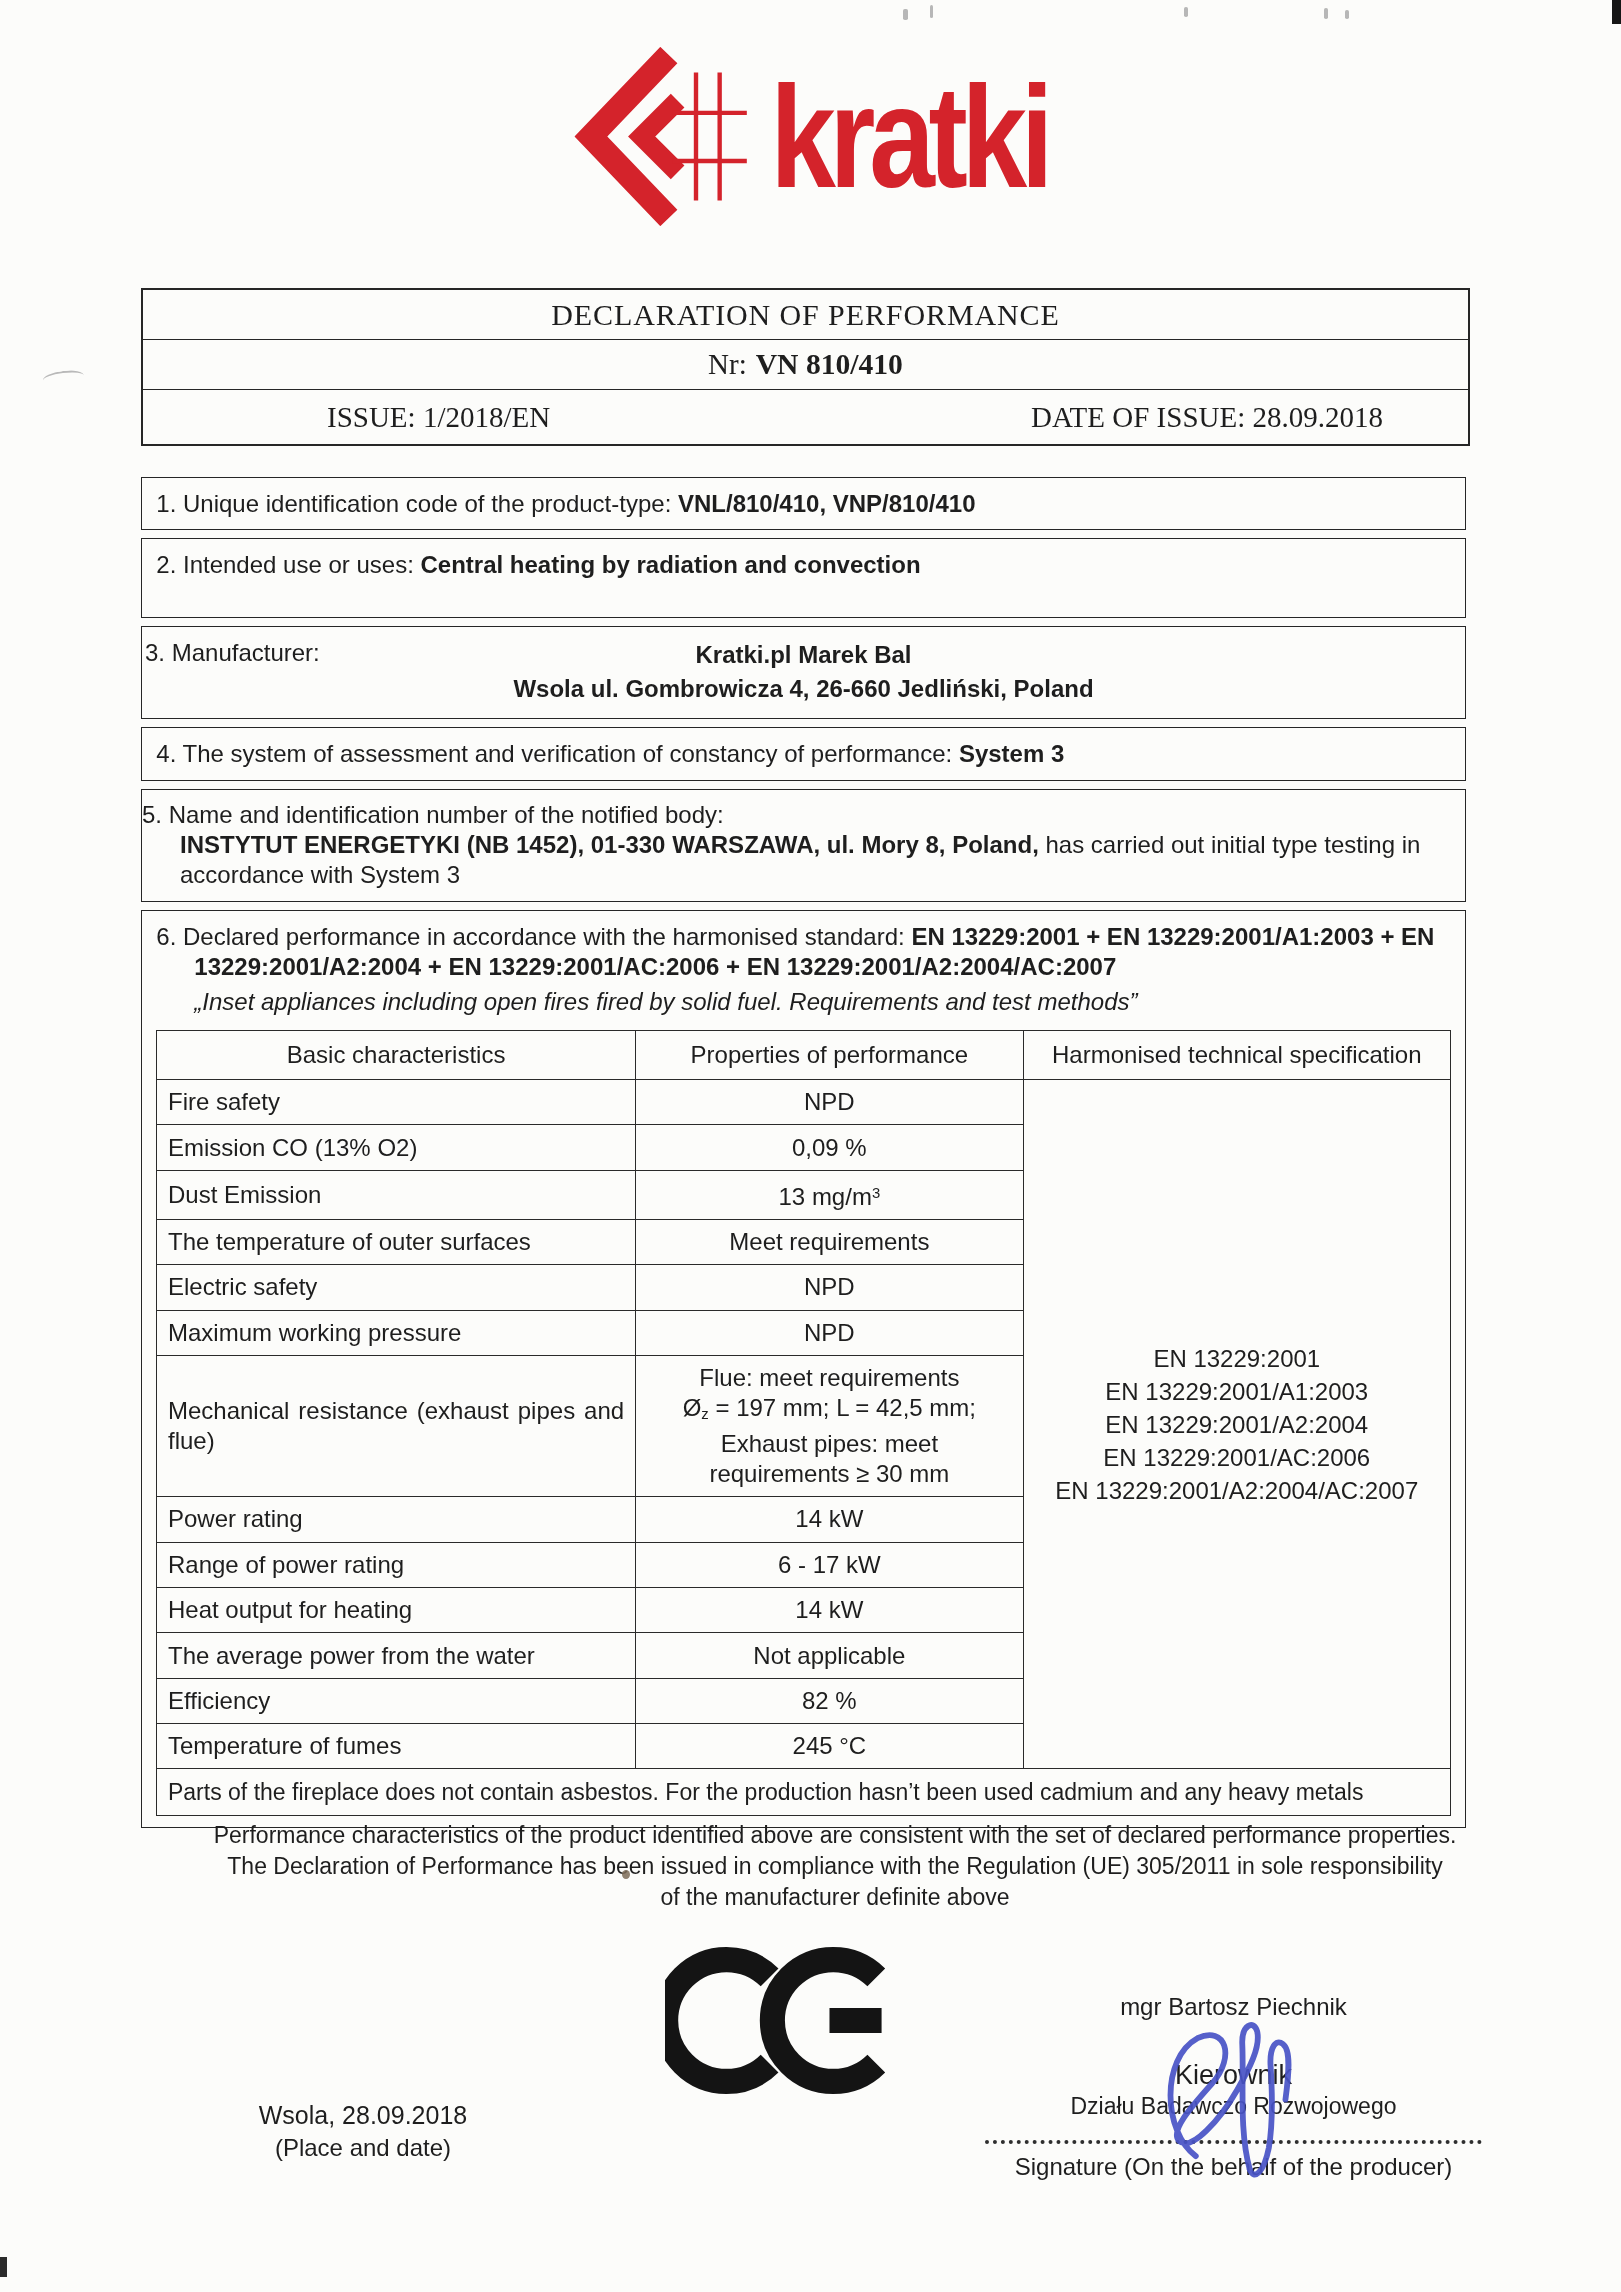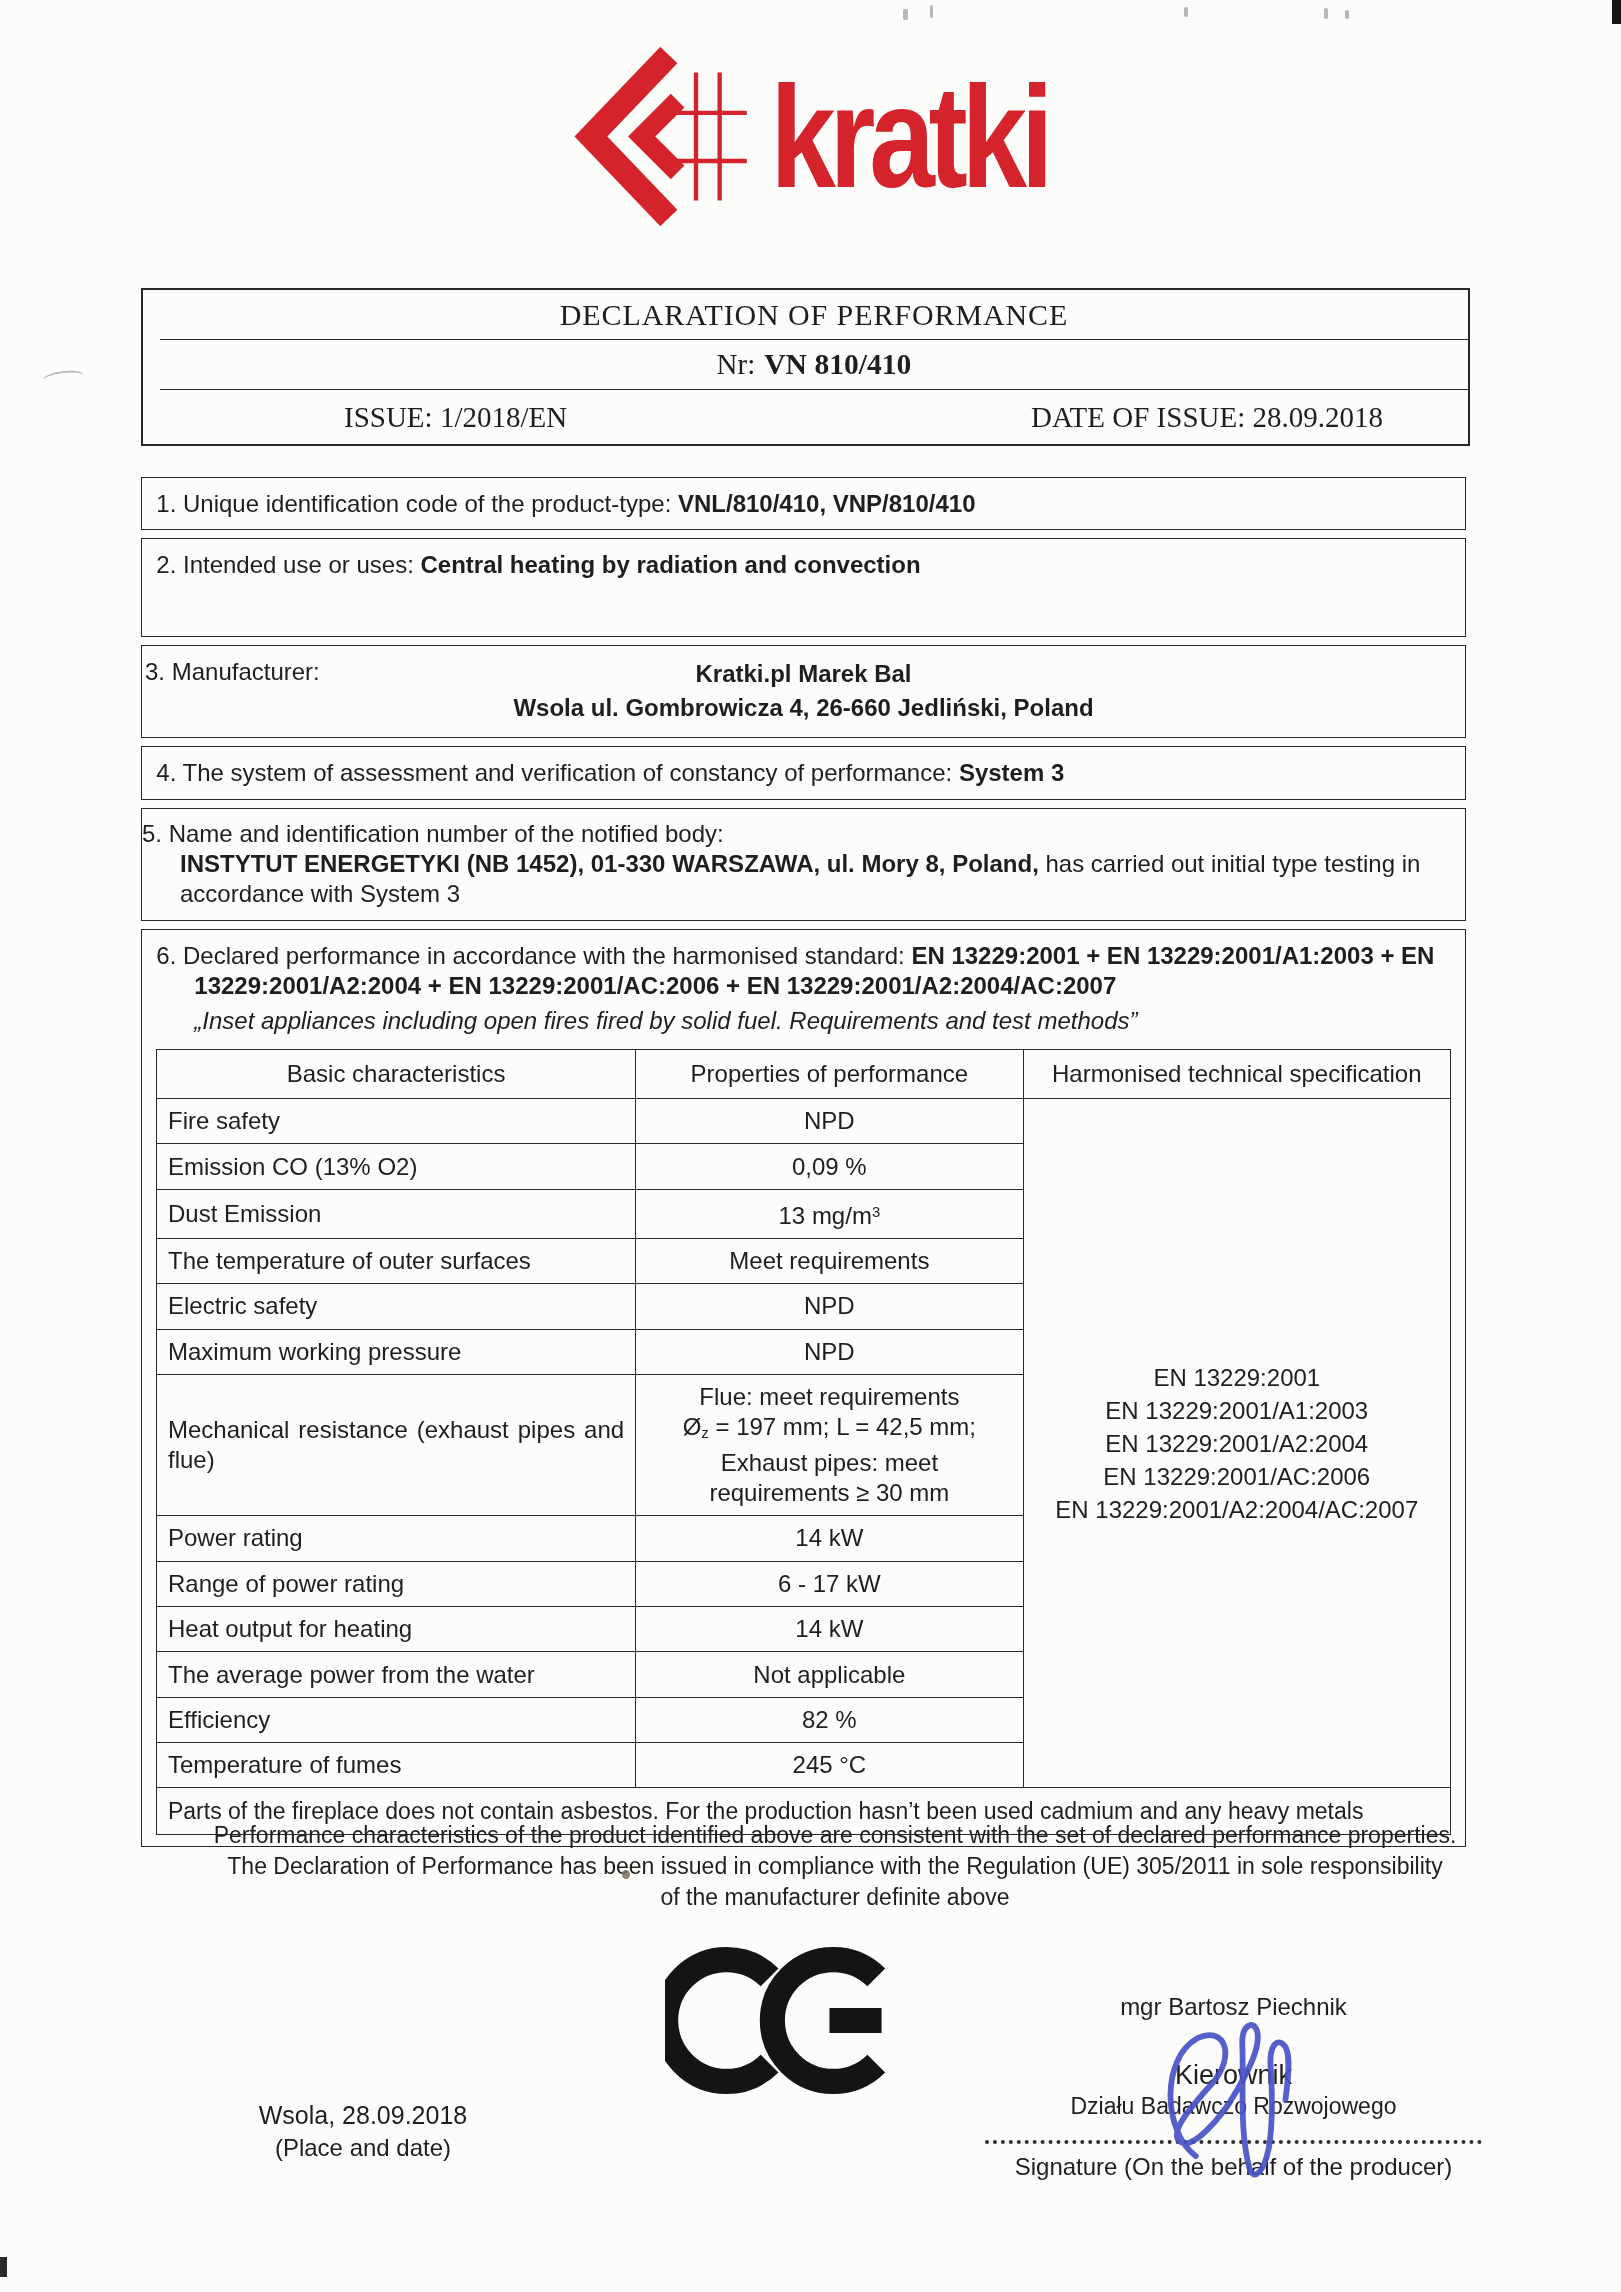--- a/index.html
+++ b/index.html
@@ -5,34 +5,34 @@
   html,body{margin:0;padding:0;background:#e8e8e8;}
   .page{position:relative;width:1621px;height:2293px;background:#fcfcfa;overflow:hidden;
         font-family:"Liberation Sans",sans-serif;color:#1e1e1e;}
   
   .logo{position:absolute;top:47px;left:50%;transform:translateX(-50%);display:flex;align-items:center;gap:12.5px;}
   .logo-text{font-weight:bold;font-size:118px;letter-spacing:-6.3px;line-height:1;
              transform:scaleY(1.22);transform-origin:center;}
   
   .hdr{position:absolute;left:141px;top:288px;width:1325px;border:2.7px solid #262626;
        font-family:"Liberation Serif",serif;}
-  .hdr-row{border-top:1.8px solid #262626;display:flex;align-items:center;justify-content:center;margin-left:17px;}
+  .hdr-row{border-top:1.8px solid #262626;display:flex;align-items:center;justify-content:center;}
   .hdr-row:first-child{border-top:none;}
   .hdr-title{height:49px;font-size:30px;letter-spacing:0.9px;}
   .hdr-nr{height:49px;font-size:29px;}
   .hdr-nr b{font-size:29.6px;margin-left:9px;}
   .hdr-issue{height:54px;font-size:29px;justify-content:flex-end;}
   .hdr-issue .iss{margin-left:184px;}
   .hdr-issue .doi{margin-left:auto;margin-right:85px;}
   
   .sections{position:absolute;left:141px;top:477px;width:1325px;}
   .sec{border:1.8px solid #262626;margin-bottom:8px;padding:10.7px 14.3px;font-size:24px;line-height:30px;}
   .sec b{font-weight:bold;}
   .hang{padding-left:38px;text-indent:-38px;}
-  .sec2{padding-bottom:56px;}
+  .sec2{padding-bottom:37px;}
   .sec3{position:relative;padding:10.7px 14.3px 12.5px;}
   .sec3 .mlabel{position:absolute;left:3px;top:10.7px;}
   .sec3 .cline{text-align:center;font-weight:bold;line-height:34px;}
   .sec6 .quote{font-style:italic;margin-top:5.4px;padding-left:38px;text-indent:0;}
   
   table.perf{border-collapse:collapse;width:100%;margin-top:12.5px;}
   table.perf td{border:1.8px solid #2a2a2a;font-size:24px;line-height:30px;padding:7.2px 10.7px;}
   table.perf td.th{text-align:center;height:34px;}
   table.perf td.c1{text-align:left;width:37%;}
   table.perf td.c1.just{text-align:justify;}

